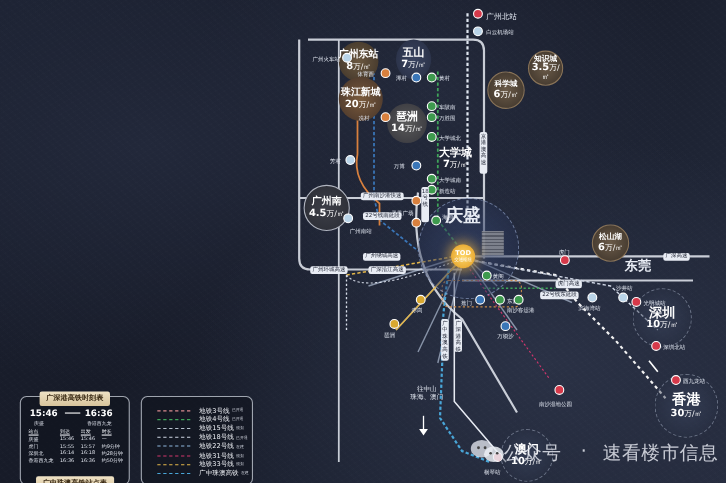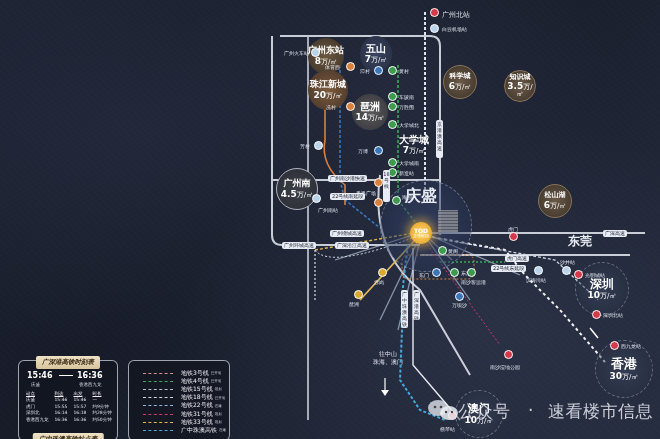--- a/index.html
+++ b/index.html
@@ -24,21 +24,21 @@
   .st.rail{background:#d6394a;}
   .st.or{background:#d8803e;}
   .st.gr{background:#3e9a4e;}
   .st.bl{background:#3a76b8;}
   .st.wh{background:#b9d4e8;}
   .st.ye{background:#d8a830;}
   .stn{position:absolute;font-size:5px;color:#dfe4ee;white-space:nowrap;}
   .road{position:absolute;font-size:5px;color:#1b2030;background:#e8ecf4;border-radius:2px;padding:0 2px;line-height:7px;white-space:nowrap;}
   .vroad{position:absolute;font-size:5px;color:#1b2030;background:#e8ecf4;border-radius:2px;width:7px;line-height:6px;text-align:center;word-break:break-all;padding:1px 0;}
   .panel{position:absolute;border:1px solid rgba(220,225,235,.7);border-radius:6px;background:rgba(15,18,28,.55);}
-  .ptitle{position:absolute;left:50%;transform:translateX(-50%);background:linear-gradient(#efe2c5,#d8c49c);color:#3a2a14;font-size:6.5px;font-weight:bold;padding:2px 6px;border-radius:2px;white-space:nowrap;font-style:italic;}
+  .ptitle{position:absolute;left:50%;transform:translateX(-50%);background:linear-gradient(#efe2c5,#d8c49c);color:#3a2a14;font-size:6.5px;font-weight:bold;padding:2px 6px;border-radius:2px;white-space:nowrap;}
   .leg-row{display:flex;align-items:center;height:8.2px;}
   .leg-line{width:30px;height:0;border-top:1.6px dashed;margin-right:8px;}
   .leg-txt{font-size:6px;color:#eef0f5;}
   .leg-sub{font-size:3.5px;color:#c8ccd6;margin-left:2px;}
   table.tt{border-collapse:collapse;font-size:4.5px;color:#dfe3ec;}
   table.tt td{padding:0 3px;height:6.5px;}
   table.tt thead td{color:#eef0f5;text-decoration:underline;}
   .wm{position:absolute;color:rgba(235,238,245,.82);font-size:17px;white-space:nowrap;letter-spacing:.5px;}
 </style>
 </head>
@@ -106,33 +106,33 @@
     <span class="pr"><b>20</b><span>万/㎡</span></span>
   </div>
   <div class="hub" style="left:352px;top:94px;width:36px;height:36px;background:radial-gradient(#5a5a5a,#35353c);">
     <span class="nm" style="font-size:10px;">琶洲</span>
     <span class="pr"><b>14</b><span>万/㎡</span></span>
   </div>
   <div class="hub" style="left:396px;top:130px;width:36px;height:30px;">
     <span class="nm" style="font-size:10px;">大学城</span>
     <span class="pr"><b>7</b><span>万/㎡</span></span>
   </div>
-  <div class="hub" style="left:504px;top:46px;width:30px;height:30px;background:radial-gradient(#6a5a48,#3b3229);border:1px solid #8a7458;margin-top:24px;">
+  <div class="hub" style="left:480px;top:46px;width:30px;height:30px;background:radial-gradient(#6a5a48,#3b3229);border:1px solid #8a7458;">
     <span class="nm" style="font-size:7px;">知识城</span>
     <span class="pr"><b>3.5</b><span>万/㎡</span></span>
   </div>
   <div class="hub" style="left:443px;top:65px;width:32px;height:32px;background:radial-gradient(#6a5a48,#3b3229);border:1px solid #8a7458;">
     <span class="nm" style="font-size:7px;">科学城</span>
     <span class="pr"><b>6</b><span>万/㎡</span></span>
   </div>
   <div class="hub" style="left:276px;top:168px;width:40px;height:40px;background:radial-gradient(#3d3f48,#2a2c34);border:1px solid #b0b4bf;">
     <span class="nm" style="font-size:9px;">广州南</span>
     <span class="pr"><b>4.5</b><span>万/㎡</span></span>
   </div>
-  <div class="hub" style="left:538px;top:184px;width:32px;height:32px;background:radial-gradient(#6a5a48,#3b3229);border:1px solid #8a7458;">
+  <div class="hub" style="left:538px;top:204px;width:32px;height:32px;background:radial-gradient(#6a5a48,#3b3229);border:1px solid #8a7458;">
     <span class="nm" style="font-size:7px;">松山湖</span>
     <span class="pr"><b>6</b><span>万/㎡</span></span>
   </div>
   <div class="lbl" style="left:568px;top:235px;font-size:12px;font-weight:bold;">东莞</div>
   <div class="hub" style="left:575px;top:262px;width:52px;height:52px;background:radial-gradient(rgba(60,70,95,.6),rgba(30,36,52,.3));border:1px dashed rgba(200,210,230,.4);">
     <span class="nm" style="font-size:12px;">深圳</span>
     <span class="pr"><b>10</b><span>万/㎡</span></span>
   </div>
   <div class="hub" style="left:595px;top:340px;width:56px;height:56px;background:radial-gradient(rgba(60,70,95,.6),rgba(30,36,52,.3));border:1px dashed rgba(200,210,230,.4);">
     <span class="nm" style="font-size:13px;">香港</span>

